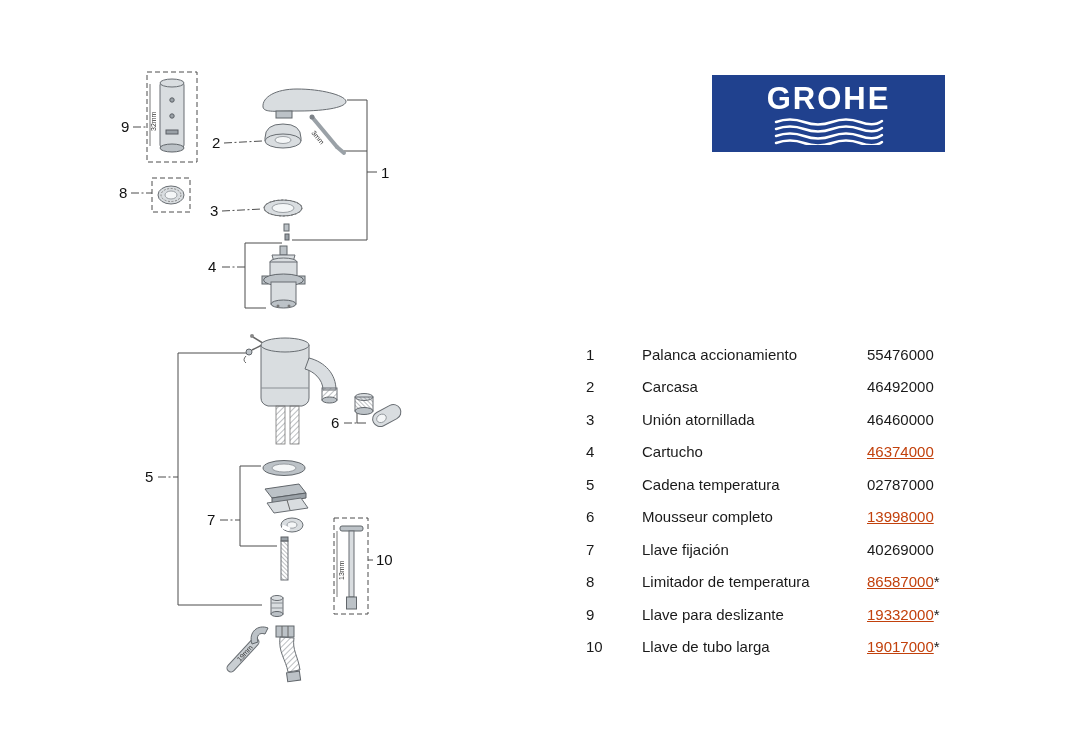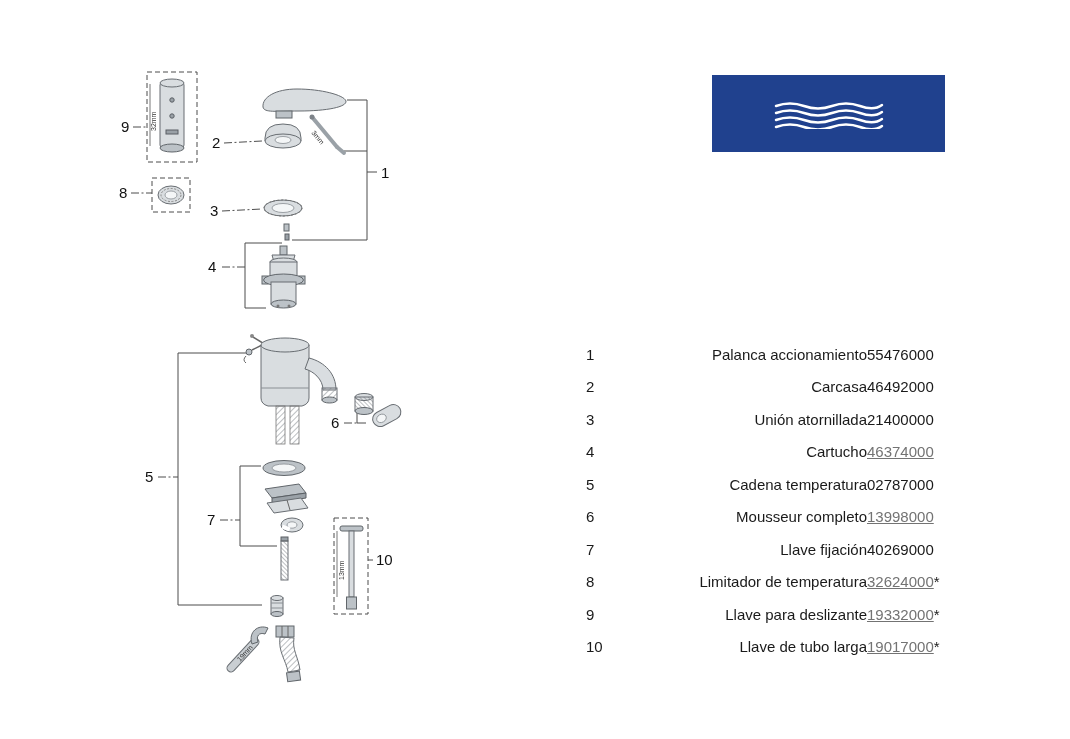--- a/index.html
+++ b/index.html
@@ -12,23 +12,23 @@
           background:#20418e; color:#fff; display:flex; flex-direction:column;
           align-items:center; justify-content:center; }
   .logo-text { font-weight:bold; font-size:31px; letter-spacing:2px; line-height:1; }
   .logo-waves { margin-top:3px; display:block; }
 
   
   .parts { position:absolute; left:586px; top:338px; width:402px; }
   .parts table { border-collapse:collapse; width:100%; }
   .parts td { font-size:15px; color:#1a1a1a; height:32.5px; vertical-align:middle; padding:0; }
   .col-num  { width:56px; }
-  .col-name { width:225px;text-align:right; }
+  .col-name { width:225px; }
   .col-part { width:121px; }
-  a.part-link { color:#737373; text-decoration:underline; cursor:pointer; }
+  a.part-link { color:#c2410c; text-decoration:underline; cursor:pointer; }
   .suffix { color:#1a1a1a; text-decoration:none; }
 
   
   .diagram { position:absolute; left:0; top:0; }
   .cl   { stroke:#4d4d4d; stroke-width:1; fill:none; }
   .dd   { stroke-dasharray:8 2.5 2 2.5; }
   .dbox { stroke:#4d4d4d; stroke-width:1; fill:none; stroke-dasharray:5 3; }
   .pf   { fill:#d9dde0; stroke:#686d72; stroke-width:1; }
   .pf2  { fill:#bcc2c7; stroke:#61666b; stroke-width:1; }
   .pf3  { fill:#9aa1a7; stroke:#5a5f64; stroke-width:1; }
@@ -213,20 +213,21 @@
       <text class="callout" x="381" y="178">1</text>
       <text class="callout" x="208" y="272">4</text>
       <text class="callout" x="145" y="482">5</text>
       <text class="callout" x="331" y="428">6</text>
       <text class="callout" x="207" y="525">7</text>
       <text class="callout" x="376" y="565">10</text>
     </g>
   </svg>
 
   <div class="logo">
+    <div class="logo-text">GROHE</div>
     <svg class="logo-waves" width="118" height="28" viewBox="0 0 118 28">
       <g fill="none" stroke="#ffffff" stroke-width="2.4" stroke-linecap="round">
         <path d="M6,5 Q20,0 34,5 T62,5 T90,5 T112,4"></path>
         <path d="M6,12 Q20,7 34,12 T62,12 T90,12 T112,11"></path>
         <path d="M6,19 Q20,14 34,19 T62,19 T90,19 T112,18"></path>
         <path d="M6,26 Q20,21 34,26 T62,26 T90,26 T112,25"></path>
       </g>
     </svg>
   </div>
 
@@ -239,21 +240,21 @@
             <td class="col-part"><span>55476000</span></td>
           </tr>
           <tr>
             <td class="col-num">2</td>
             <td class="col-name">Carcasa</td>
             <td class="col-part"><span>46492000</span></td>
           </tr>
           <tr>
             <td class="col-num">3</td>
             <td class="col-name">Unión atornillada</td>
-            <td class="col-part"><span>21400000</span></td>
+            <td class="col-part"><span>46460000</span></td>
           </tr>
           <tr>
             <td class="col-num">4</td>
             <td class="col-name">Cartucho</td>
             <td class="col-part"><a href="#" class="part-link">46374000</a></td>
           </tr>
           <tr>
             <td class="col-num">5</td>
             <td class="col-name">Cadena temperatura</td>
             <td class="col-part"><span>02787000</span></td>
@@ -264,21 +265,21 @@
             <td class="col-part"><a href="#" class="part-link">13998000</a></td>
           </tr>
           <tr>
             <td class="col-num">7</td>
             <td class="col-name">Llave fijación</td>
             <td class="col-part"><span>40269000</span></td>
           </tr>
           <tr>
             <td class="col-num">8</td>
             <td class="col-name">Limitador de temperatura</td>
-            <td class="col-part"><a href="#" class="part-link">32624000</a><span class="suffix">*</span></td>
+            <td class="col-part"><a href="#" class="part-link">86587000</a><span class="suffix">*</span></td>
           </tr>
           <tr>
             <td class="col-num">9</td>
             <td class="col-name">Llave para deslizante</td>
             <td class="col-part"><a href="#" class="part-link">19332000</a><span class="suffix">*</span></td>
           </tr>
           <tr>
             <td class="col-num">10</td>
             <td class="col-name">Llave de tubo larga</td>
             <td class="col-part"><a href="#" class="part-link">19017000</a><span class="suffix">*</span></td>

